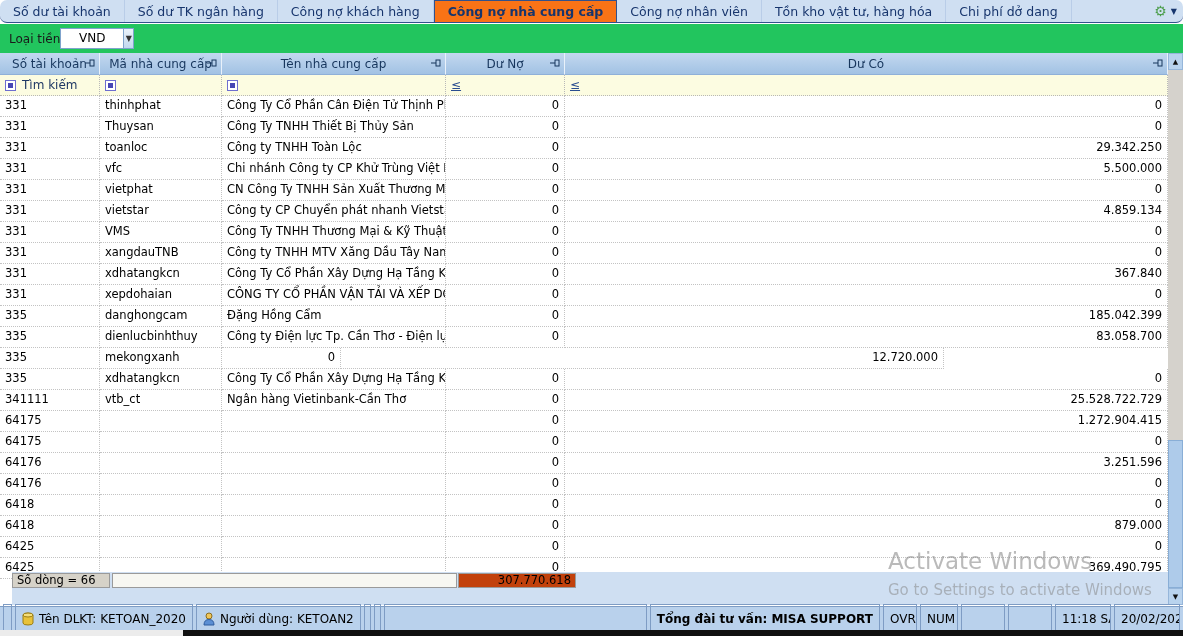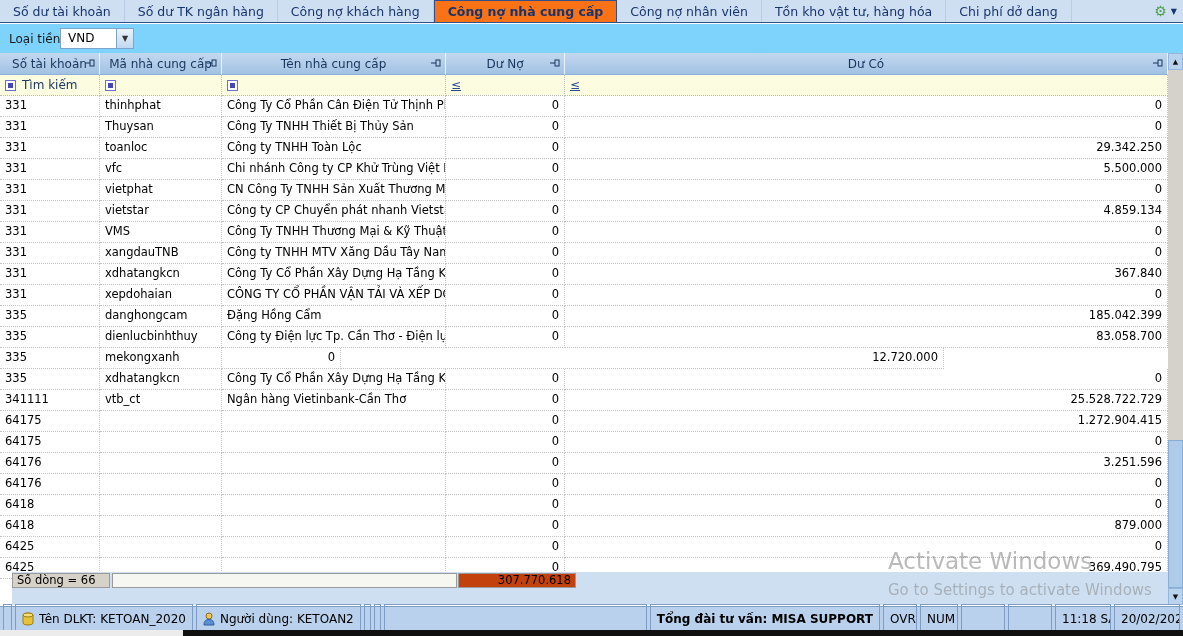--- a/index.html
+++ b/index.html
@@ -4,34 +4,34 @@
 <style>
   * { box-sizing: border-box; }
   html,body { margin:0; padding:0; }
   body {
     width:1183px; height:636px; position:relative; overflow:hidden;
     font-family:"DejaVu Sans","Liberation Sans",sans-serif;
     background:#fff; font-size:12px;
   }
   
   .tabbar { position:absolute; left:0; top:0; width:1183px; height:23px;
-    background:#cfdff2; border-bottom:1px solid #32518c; display:flex; }
+    background:#cfdff2; border-bottom:1px solid #32518c; display:flex;border-radius:7px; }
   .tabs-wrap { display:flex; }
   .tab { padding:0 13px; display:flex; align-items:center; font-size:12.5px;
     color:#17356d; border-right:1px solid #b9cde8; white-space:nowrap; cursor:default; }
   .tab.active { background:#f97316; font-weight:bold; border:1px solid #32518c; border-bottom:none; }
   .gear-area { margin-left:auto; display:flex; align-items:center; padding-right:6px; gap:4px; }
   .gear { font-size:14px; color:#4d9e4d; line-height:1; }
   .caret { font-size:8px; color:#17356d; }
   
-  .toolbar { position:absolute; left:0; top:24px; width:1183px; height:29px; background:#7dd3fc; }
+  .toolbar { position:absolute; left:0; top:24px; width:1183px; height:29px; background:#22c55e; }
   .lbl-currency { position:absolute; left:9px; top:8px; color:#1a1a1a; }
   .combo { position:absolute; left:60px; top:4px; width:74px; height:21px;
     background:#fff; border:1px solid #7fa3cc; display:flex; }
-  .combo-value { flex:1; padding:2px 7px; font-size:12px; color:#000; }
+  .combo-value { flex:1; padding:2px 18px; font-size:12px; color:#000; }
   .combo-btn { width:17px; background:linear-gradient(#eaf2fb,#c2d8ef);
     border-left:1px solid #7fa3cc; display:flex; align-items:center; justify-content:center;
     font-size:8px; color:#333; }
   
   .grid { position:absolute; left:0; top:53px; width:1168px; height:552px; background:#fff; }
   .hrow { display:flex; height:22px; }
   .hcell { background:linear-gradient(#c3d8ef,#a2c2e4); border-right:1px solid #e9f1fa;
     border-bottom:1px solid #8fb0d8; color:#17365d; font-size:12px;
     display:flex; align-items:center; justify-content:center; position:relative; white-space:nowrap; }
   .pin { position:absolute; right:4px; top:6px; }

